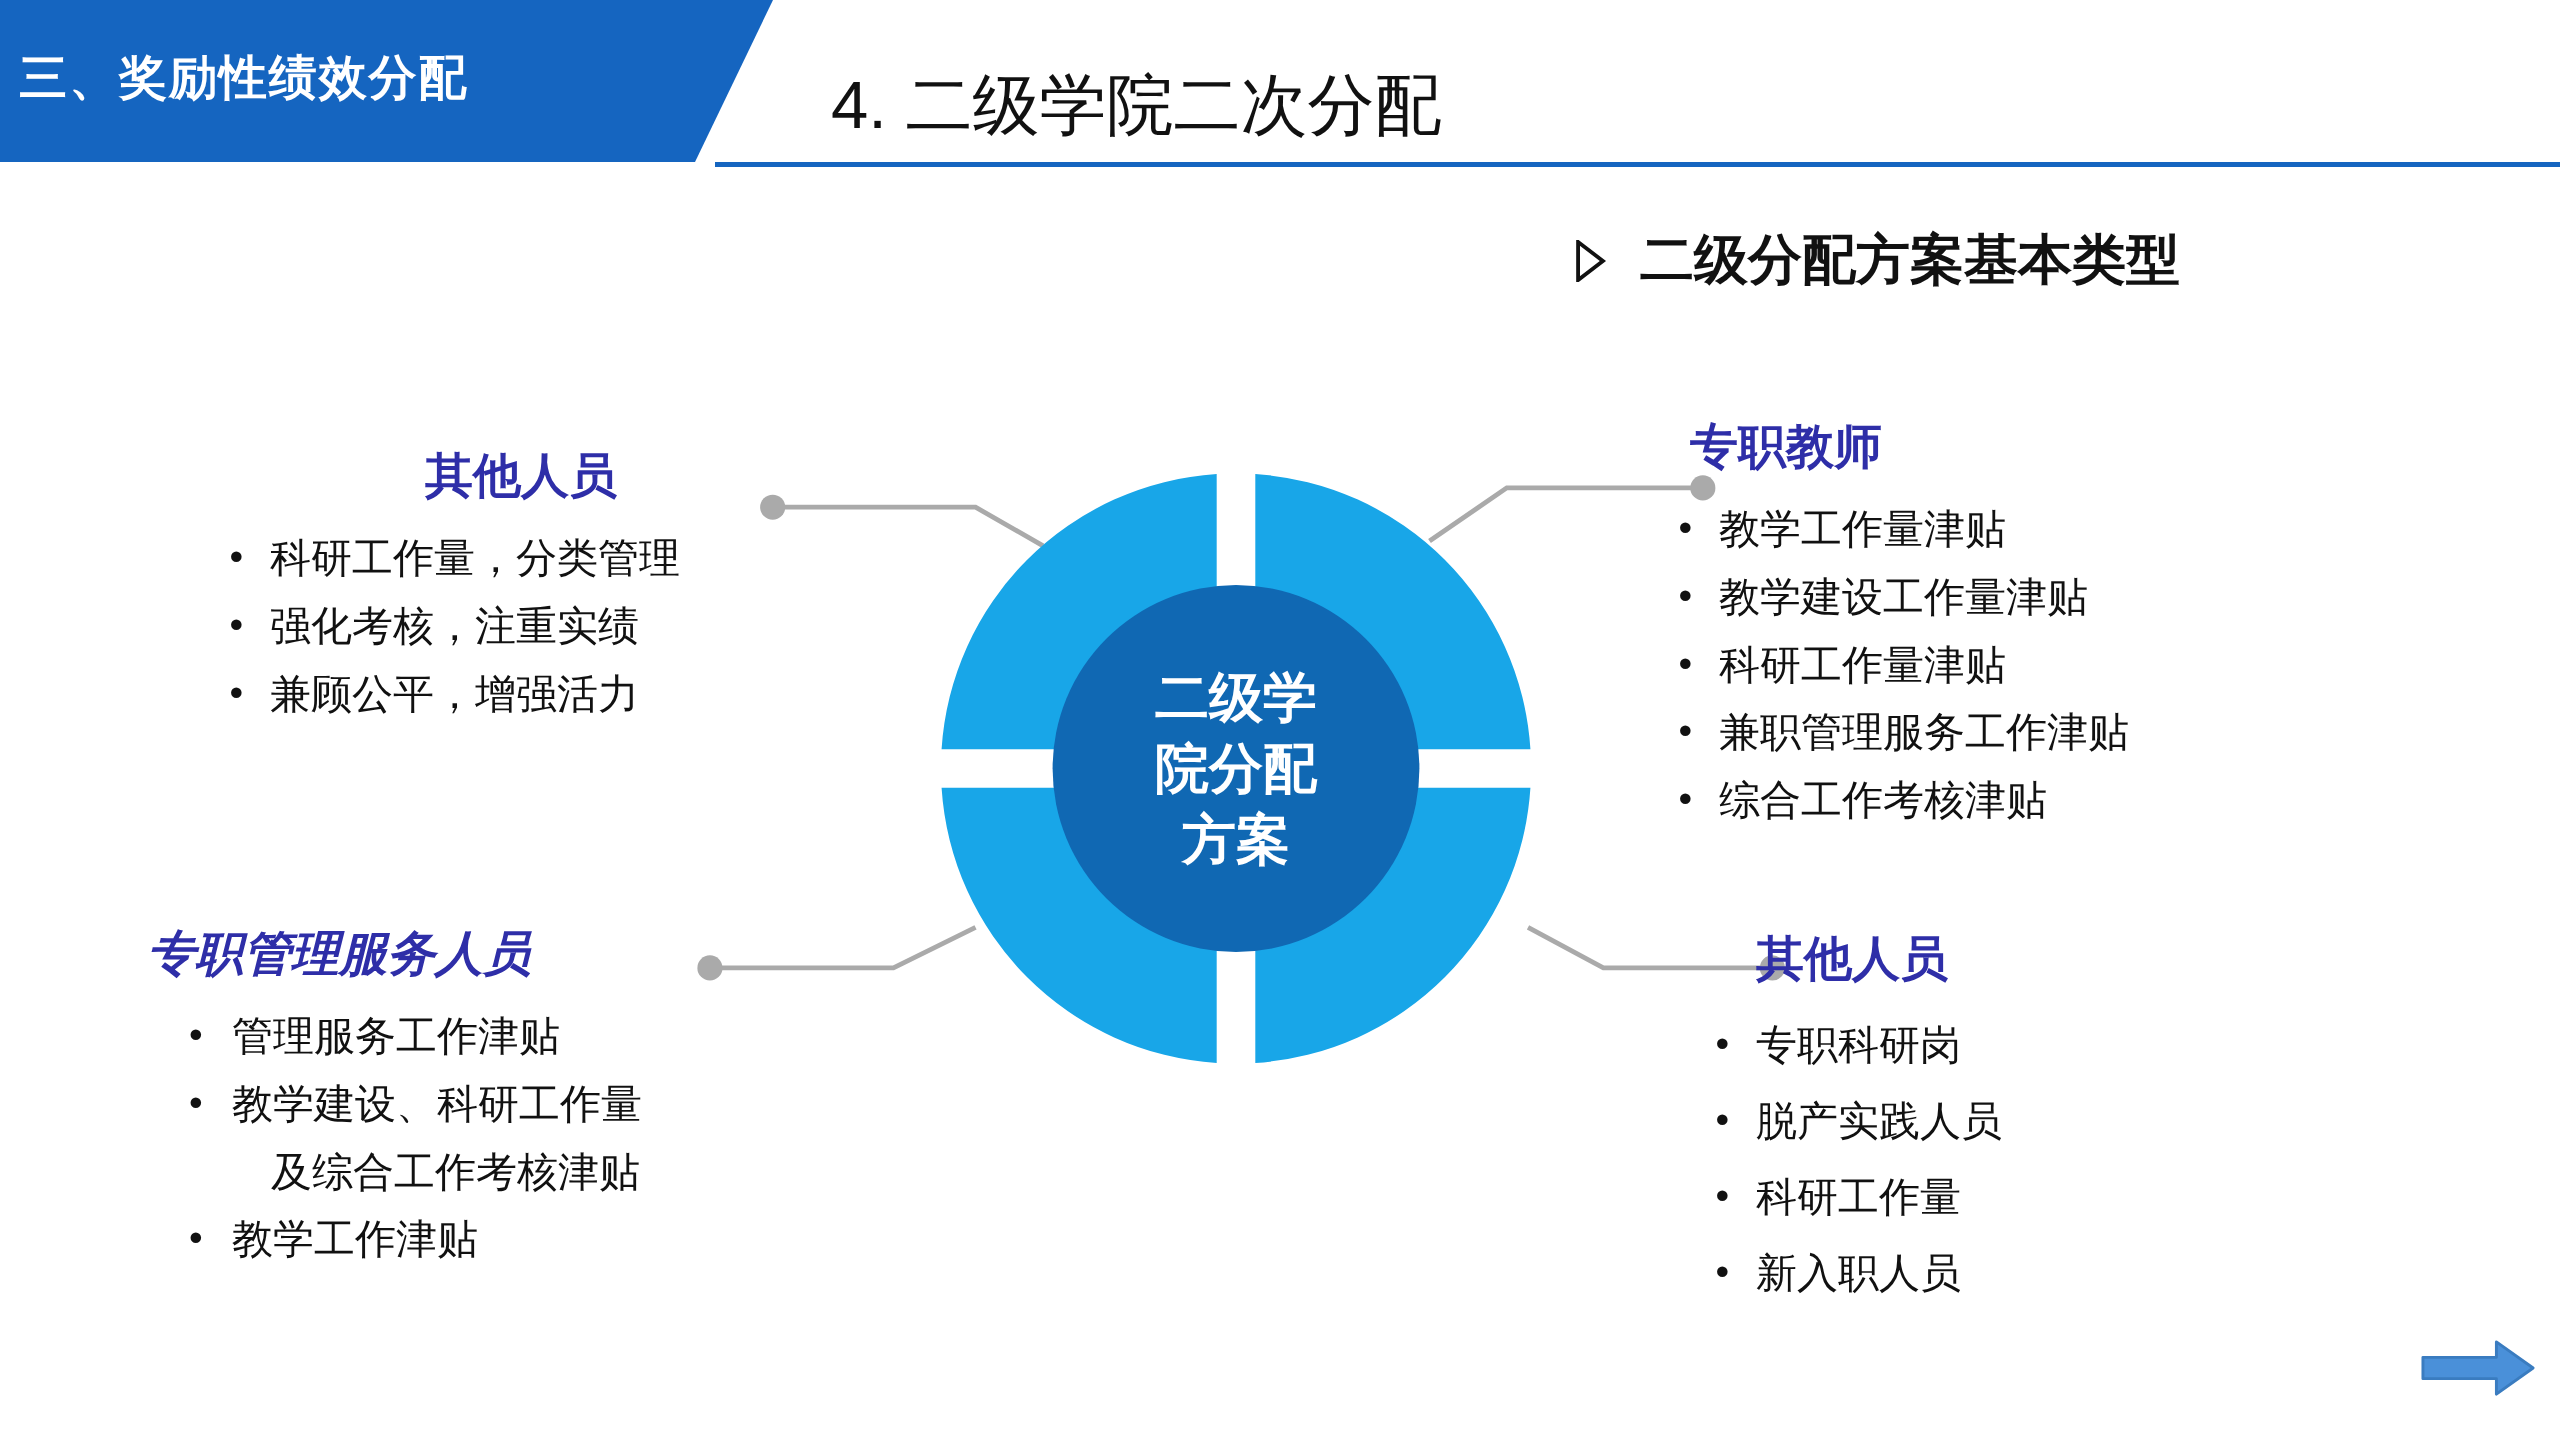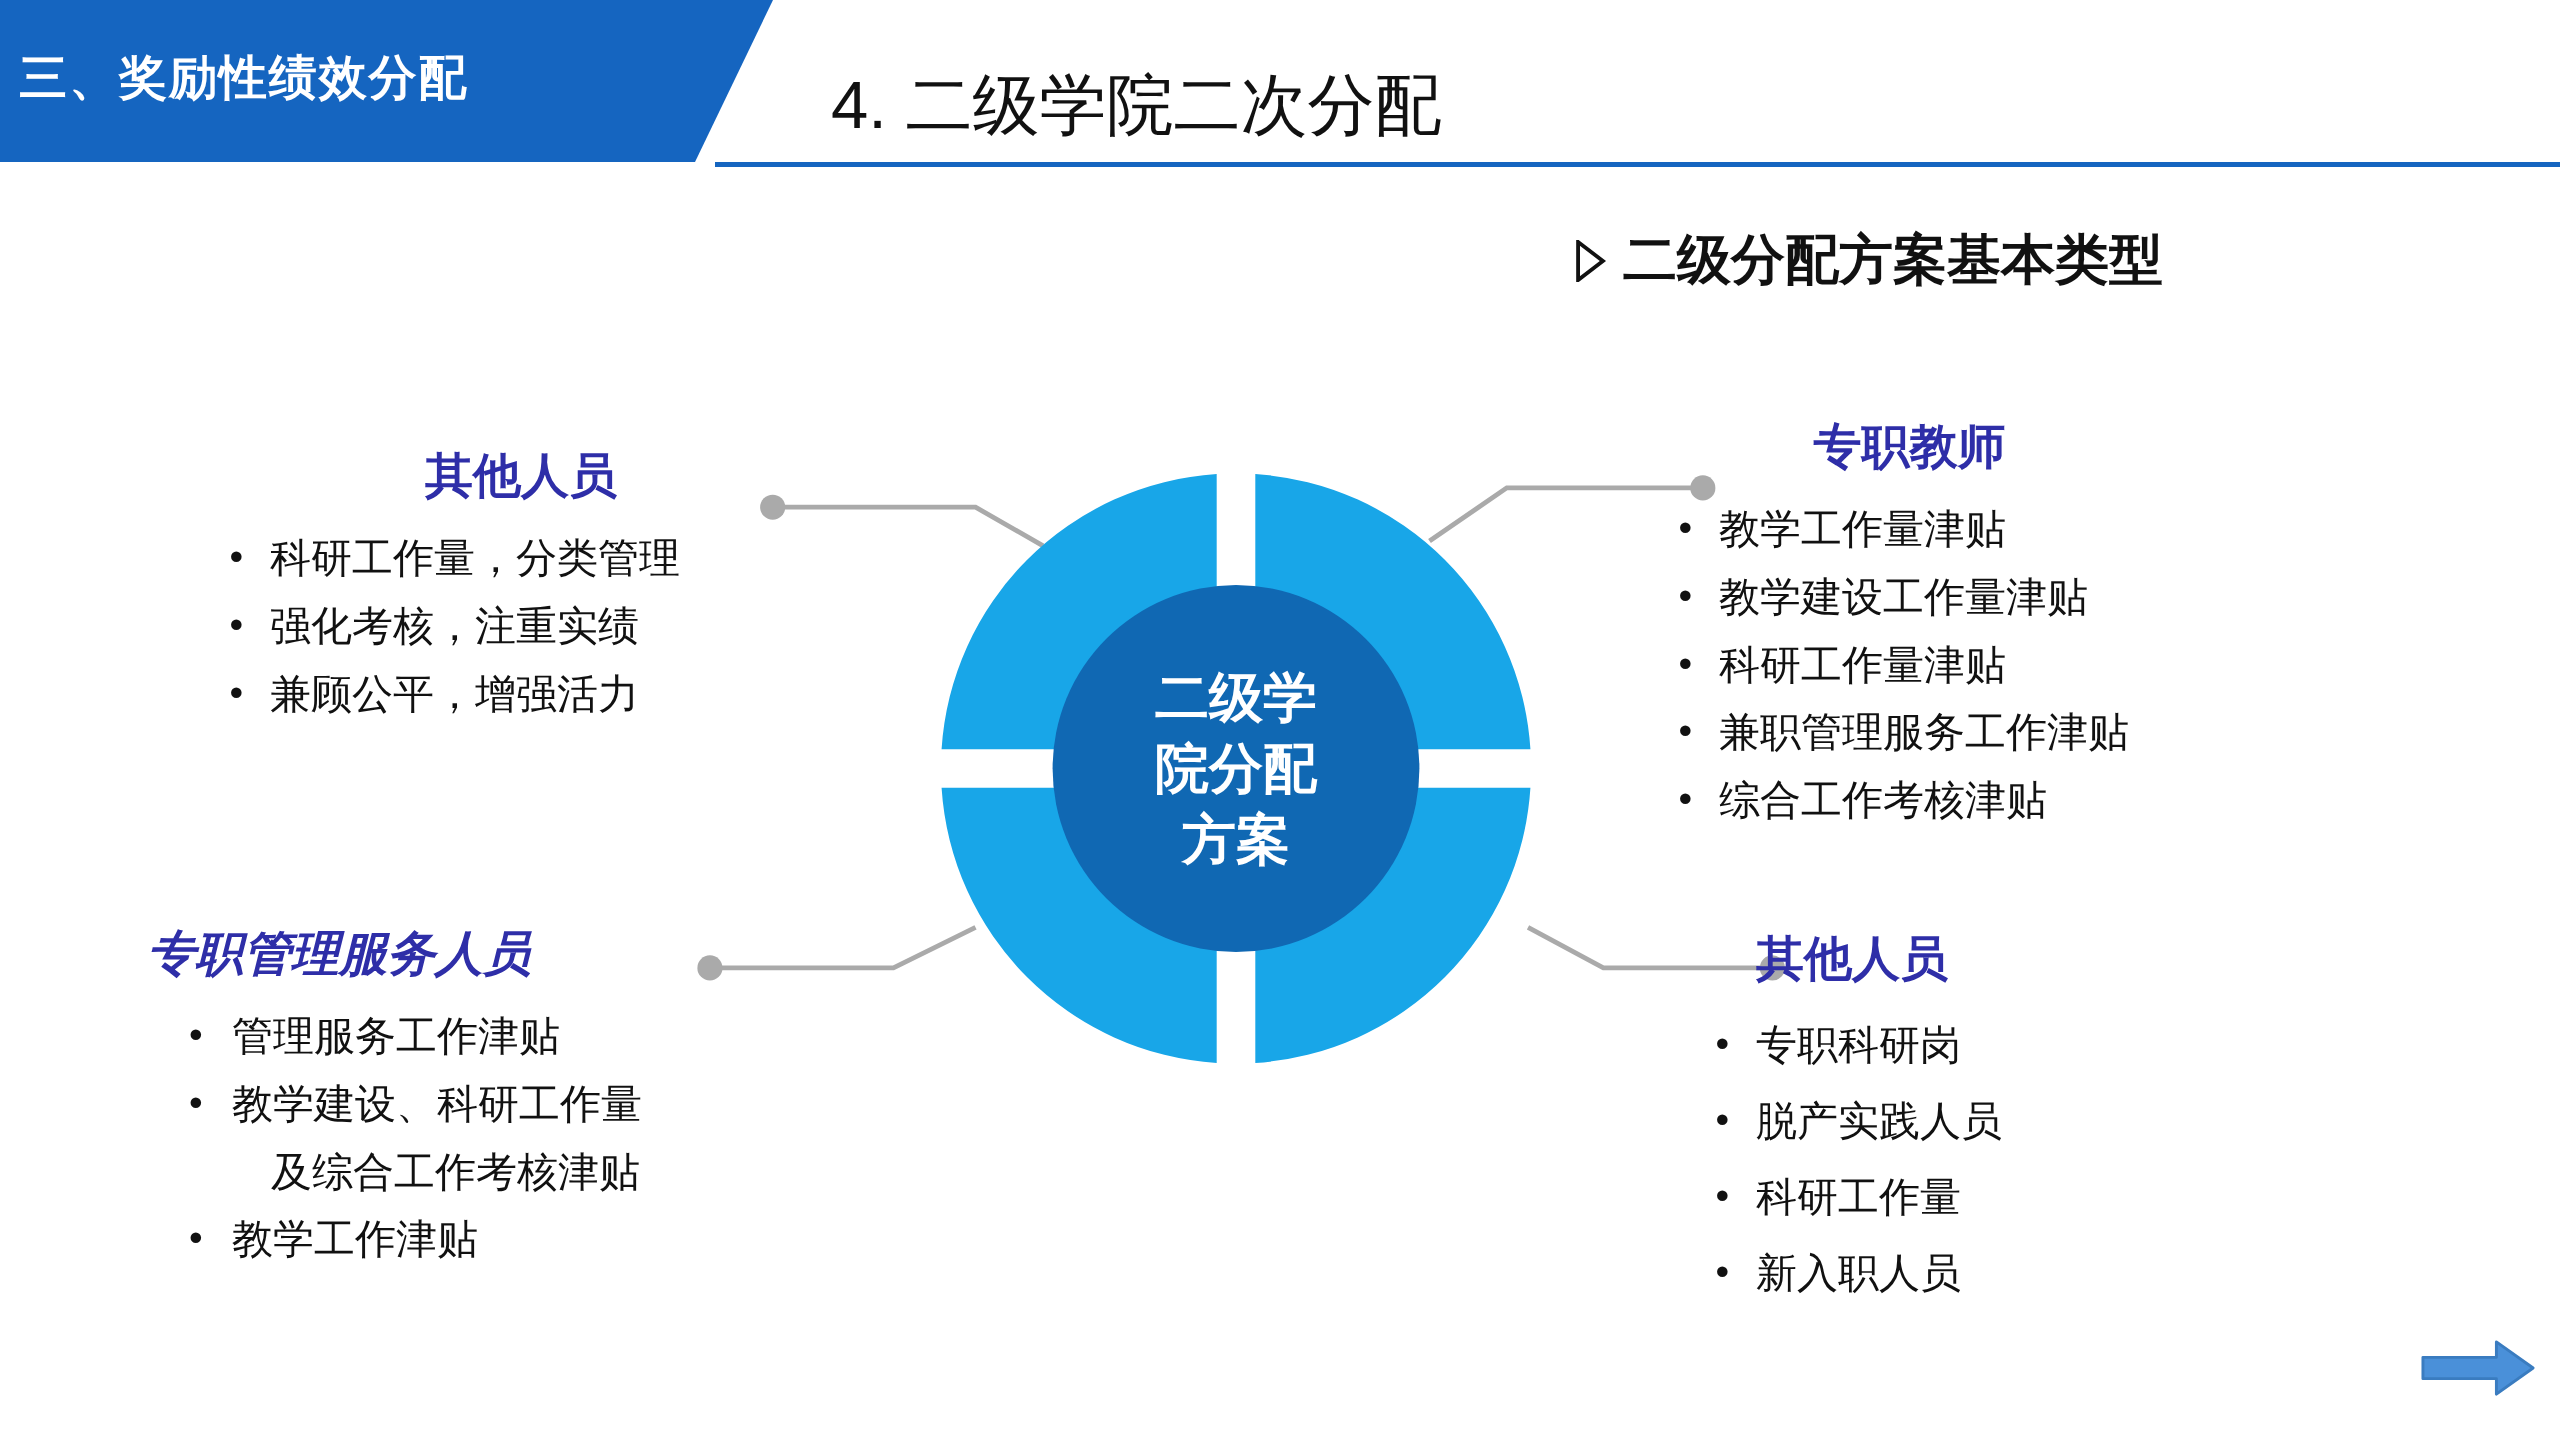--- a/index.html
+++ b/index.html
@@ -59,21 +59,21 @@
     background: #1565c0;
   }
 
   
   .section-heading {
     position: absolute;
     top: 224px;
     left: 1574px;
     display: flex;
     align-items: center;
-    gap: 16px;
+    gap: 33px;
   }
   .arrow-bullet {
     width: 33px;
     height: 42px;
     display: inline-block;
     position: relative;
   }
   .arrow-bullet svg { display:block; }
   .section-heading-text {
     font-size: 54px;
@@ -159,21 +159,21 @@
   #callout-principles .callout-title { margin-left: 211px; }
   #callout-principles li { font-size: 41px; }
 
   #callout-admin { left: 145px; top: 922px; }
   #callout-admin .callout-title { margin-left: 2px; font-style: italic; }
   #callout-admin li { padding-left: 87px; }
   #callout-admin li::before { left: 44px; }
   #callout-admin li.cont { padding-left: 126px; }
 
   #callout-teachers { left: 1663px; top: 415px; }
-  #callout-teachers .callout-title { margin-left: 27px; text-align: center; }
+  #callout-teachers .callout-title { margin-left: 27px; }
 
   #callout-others { left: 1700px; top: 927px; }
   #callout-others .callout-title { margin-left: 56px; }
   #callout-others li { line-height: 1.85; }
 
   
   .next-arrow {
     position: absolute;
     right: 39px;
     bottom: 50px;

